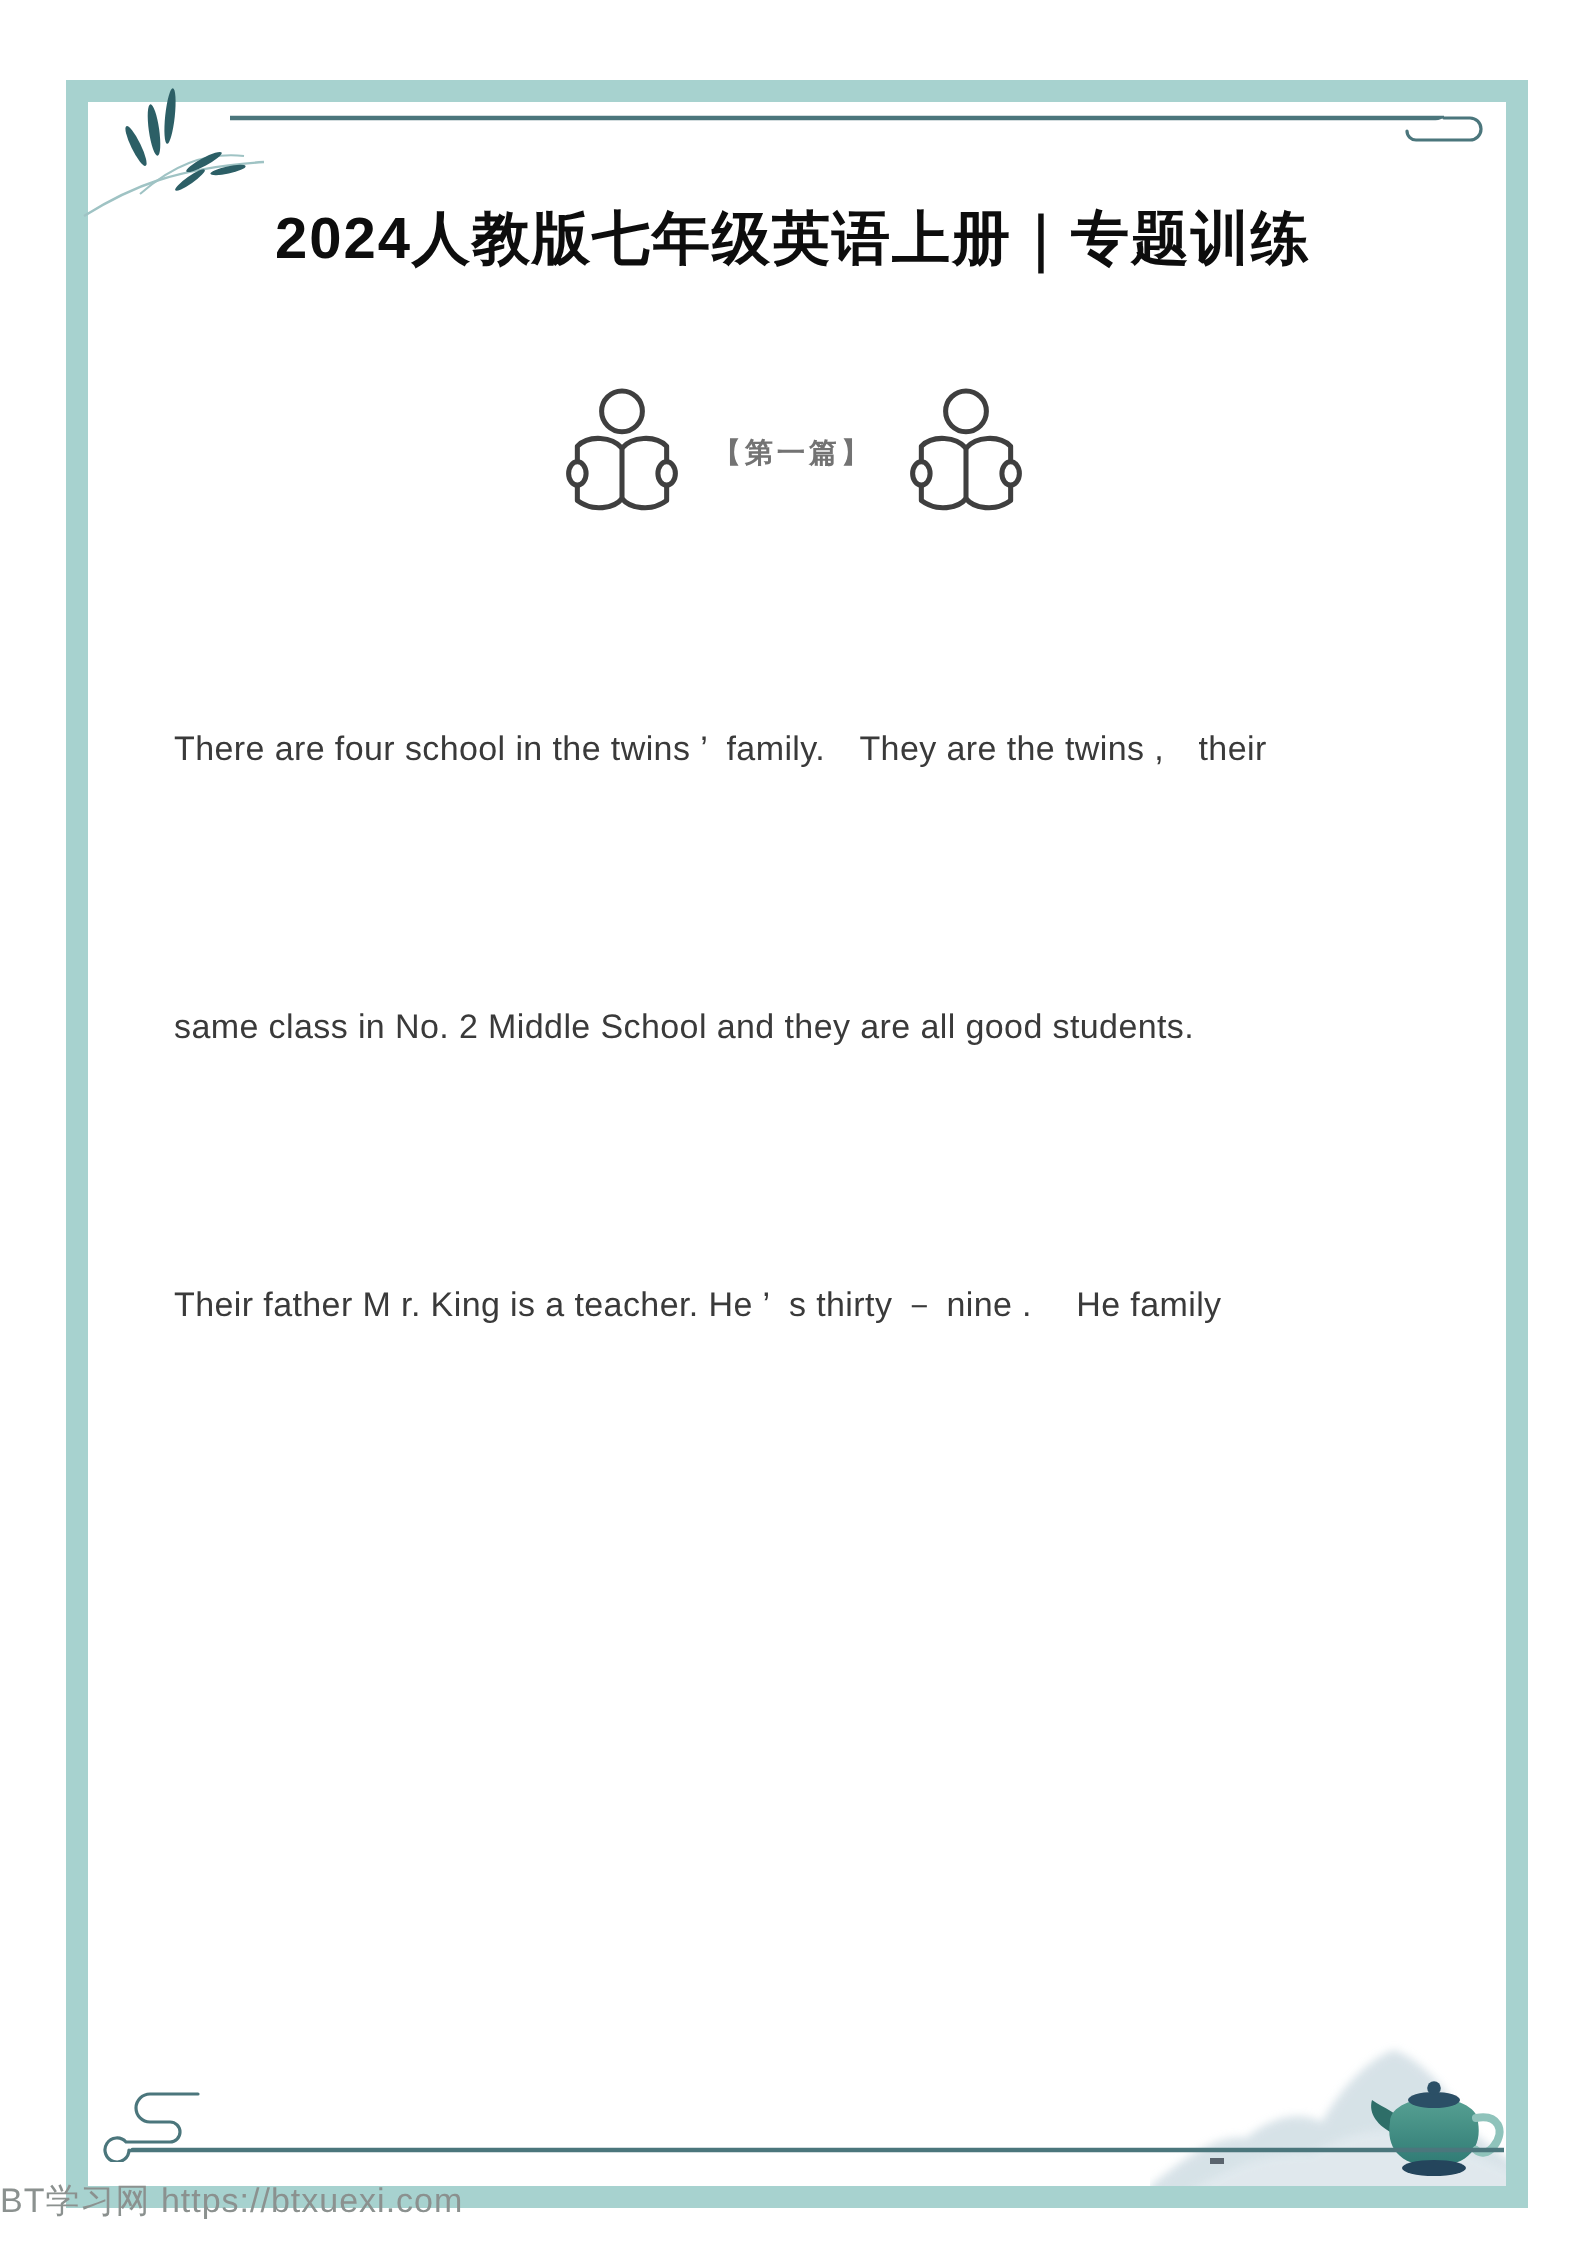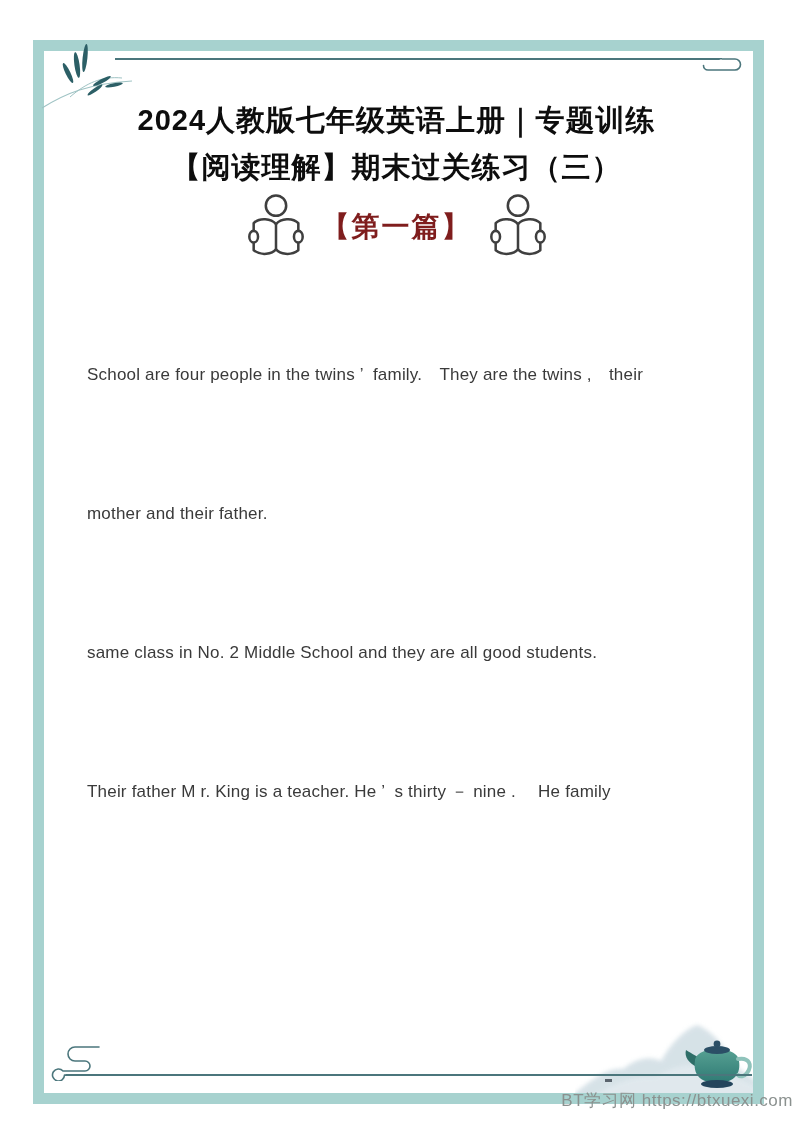--- a/index.html
+++ b/index.html
@@ -7,27 +7,27 @@
         font-family:"Liberation Sans","DejaVu Sans",sans-serif;margin-top:23px;}
   .frame{position:absolute;left:33px;top:17px;width:731px;height:1064px;
          border:11px solid #a7d2cf;box-sizing:border-box;z-index:2;}
   .deco{position:absolute;z-index:3;}
   .art{position:absolute;z-index:1;}
   .title-block{position:absolute;top:74px;left:0;width:793px;text-align:center;
                font-size:29px;font-weight:bold;line-height:47px;color:#0d0d0d;
                letter-spacing:1px;z-index:4;}
   .section-row{position:absolute;top:170px;left:0;width:793px;height:68px;
                display:flex;align-items:center;justify-content:center;gap:16px;z-index:4;}
-  .section-label{font-size:28px;font-weight:bold;color:#7f1d1d;letter-spacing:2px;}
+  .section-label{font-size:14px;font-weight:bold;color:#737373;letter-spacing:2px;}
   .reader-svg{display:block;}
   .content{position:absolute;top:236px;left:87px;width:660px;font-size:17px;
            line-height:46.4px;color:#3a3a3a;white-space:pre;z-index:4;
            letter-spacing:0.2px;}
   .content .line{height:46.4px;}
-  .footer{position:absolute;top:1066px;left:0;width:793px;text-align:right;
+  .footer{position:absolute;top:1066px;left:0;width:793px;text-align:left;
           font-size:17px;color:#8b918f;z-index:5;letter-spacing:0.5px;}
 </style>
 </head>
 <body>
 
 <div class="page">
 
   <svg class="art" style="left:575px;top:992px;" width="188" height="88" viewBox="0 0 188 88">
     <defs>
       <filter id="soft" x="-20%" y="-20%" width="140%" height="140%">
@@ -71,21 +71,20 @@
     <path d="M612,8 h13 a5.5,5.5 0 0 1 0,11 h-27 a4.5,4.5 0 0 1 -4.5,-4.5" fill="#ffffff" stroke="#4b767c" stroke-width="1.6" stroke-linecap="round"></path>
   </svg>
 
   <svg class="deco" style="left:33px;top:1020px;" width="722" height="38" viewBox="0 0 722 38">
     <path d="M30,32 H719" stroke="#4b767c" stroke-width="2.2" fill="none"></path>
     <path d="M66,4 H42 a7,7 0 1 0 0,14 h10 a5,5 0 1 1 0,10 H30 a6,6 0 1 0 1.5,4" fill="#ffffff" stroke="#4b767c" stroke-width="1.6" stroke-linecap="round"></path>
   </svg>
 
   <div class="title-block">
     <div>2024人教版七年级英语上册｜专题训练</div>
-    <div>【阅读理解】期末过关练习（三）</div>
   </div>
 
   <div class="section-row">
     <svg class="reader-svg" width="60" height="66" viewBox="0 0 60 68">
       <g stroke="#3f3f3f" stroke-width="2.6" fill="#ffffff" stroke-linejoin="round">
         <circle cx="30" cy="12" r="10.5"></circle>
         <path d="M7,30 C13,24 25,25 30,31 C35,25 47,24 53,30 L53,58 C45,64 34,62 30,57 C26,62 15,64 7,58 Z"></path>
         <line x1="30" y1="31" x2="30" y2="57"></line>
         <ellipse cx="7" cy="44" rx="4.5" ry="6"></ellipse>
         <ellipse cx="53" cy="44" rx="4.5" ry="6"></ellipse>
@@ -97,22 +96,21 @@
         <circle cx="30" cy="12" r="10.5"></circle>
         <path d="M7,30 C13,24 25,25 30,31 C35,25 47,24 53,30 L53,58 C45,64 34,62 30,57 C26,62 15,64 7,58 Z"></path>
         <line x1="30" y1="31" x2="30" y2="57"></line>
         <ellipse cx="7" cy="44" rx="4.5" ry="6"></ellipse>
         <ellipse cx="53" cy="44" rx="4.5" ry="6"></ellipse>
       </g>
     </svg>
   </div>
 
   <div class="content">
-    <div class="line">School are four people in the twins ’  family.　They are the twins ,　their</div>
-    <div class="line">mother and their father.</div>
+    <div class="line">There are four school in the twins ’  family.　They are the twins ,　their</div>
     <div class="line">same class in No. 2 Middle School and they are all good students.</div>
     <div class="line">Their father M r. King is a teacher. He ’  s thirty － nine .　 He family</div>
     
     
     
     
     
     
     
     

